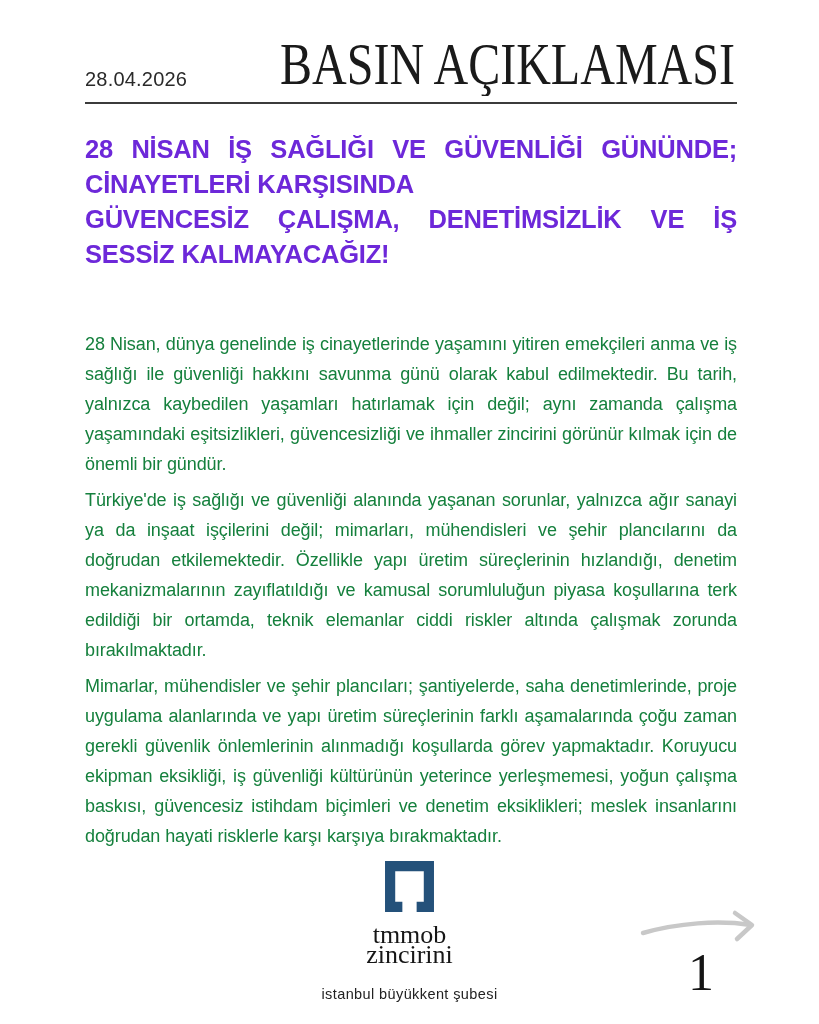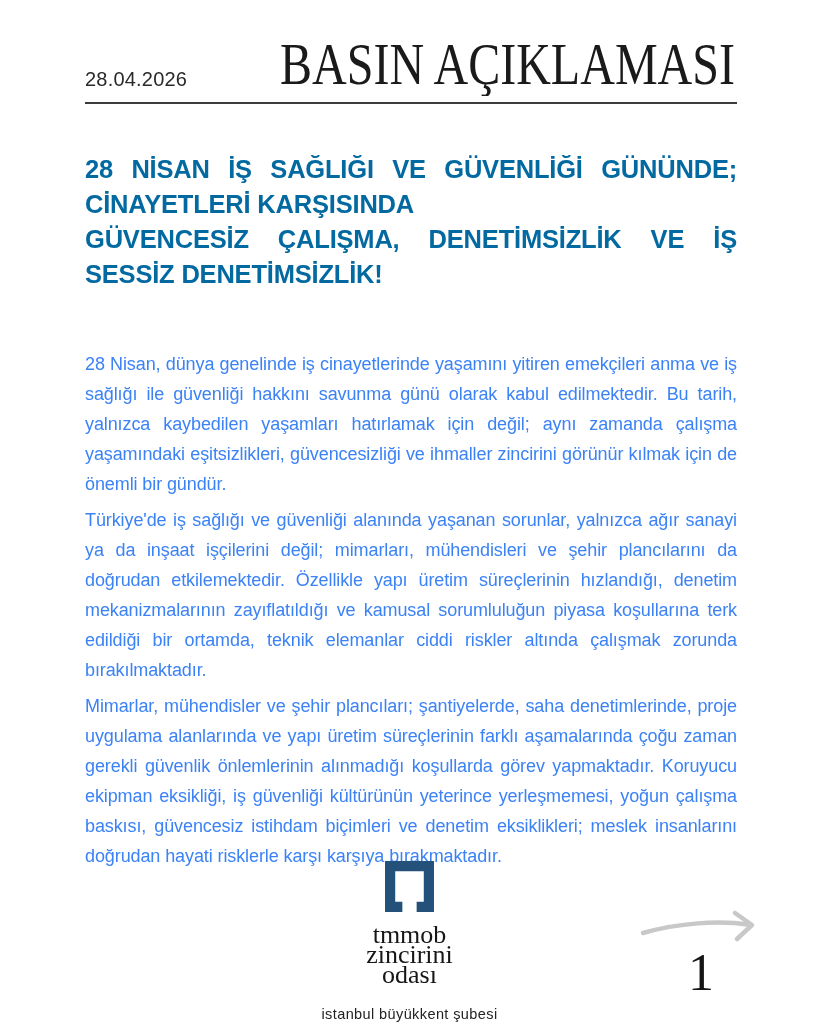--- a/index.html
+++ b/index.html
@@ -24,31 +24,31 @@
   .masthead text {
     font-family:"Liberation Serif","DejaVu Serif",serif;
     font-size:60px; fill:#1a1a1a;
   }
   .rule {
     margin:6px 82px 0 85px;
     border-top:2.5px solid #3b3b3b;
   }
   
   .headline {
-    margin:48px 82px 0 85px;
+    margin:28px 82px 0 85px;
     font-weight:bold; font-size:25.5px; line-height:35px;
-    color:#0369a1; letter-spacing:-0.2px;
+    color:#6d28d9; letter-spacing:-0.2px;
   }
   .hl-line { white-space:normal; }
   .hl-fill { text-align:justify; text-align-last:justify; }
   
   .body-text {
     margin:57px 82px 0 85px;
     font-size:18px; line-height:30px; letter-spacing:-0.1px;
-    color:#3b82f6; text-align:justify;
+    color:#15803d; text-align:justify;
   }
   .body-text p { margin:0 0 6px 0; }
   
   .footer-logo {
     position:absolute; top:861px; left:0; width:100%;
     text-align:center;
   }
   .logo-mark { display:inline-block; }
   .logo-line {
     font-family:"Liberation Serif","DejaVu Serif",serif;
@@ -82,36 +82,35 @@
         <text x="1" y="52" textLength="455" lengthAdjust="spacingAndGlyphs">BASIN AÇIKLAMASI</text>
       </svg>
     </div>
   </div>
   <div class="rule"></div>
 
   <div class="headline">
     <div class="hl-line hl-fill">28 NİSAN İŞ SAĞLIĞI VE GÜVENLİĞİ GÜNÜNDE;</div>
     <div class="hl-line">CİNAYETLERİ KARŞISINDA</div>
     <div class="hl-line hl-fill">GÜVENCESİZ ÇALIŞMA, DENETİMSİZLİK VE İŞ</div>
-    <div class="hl-line">SESSİZ DENETİMSİZLİK!</div>
+    <div class="hl-line">SESSİZ KALMAYACAĞIZ!</div>
   </div>
 
   <div class="body-text">
     <p>28 Nisan, dünya genelinde iş cinayetlerinde yaşamını yitiren emekçileri anma ve iş sağlığı ile güvenliği hakkını savunma günü olarak kabul edilmektedir. Bu tarih, yalnızca kaybedilen yaşamları hatırlamak için değil; aynı zamanda çalışma yaşamındaki eşitsizlikleri, güvencesizliği ve ihmaller zincirini görünür kılmak için de önemli bir gündür.</p>
     <p>Türkiye'de iş sağlığı ve güvenliği alanında yaşanan sorunlar, yalnızca ağır sanayi ya da inşaat işçilerini değil; mimarları, mühendisleri ve şehir plancılarını da doğrudan etkilemektedir. Özellikle yapı üretim süreçlerinin hızlandığı, denetim mekanizmalarının zayıflatıldığı ve kamusal sorumluluğun piyasa koşullarına terk edildiği bir ortamda, teknik elemanlar ciddi riskler altında çalışmak zorunda bırakılmaktadır.</p>
     <p>Mimarlar, mühendisler ve şehir plancıları; şantiyelerde, saha denetimlerinde, proje uygulama alanlarında ve yapı üretim süreçlerinin farklı aşamalarında çoğu zaman gerekli güvenlik önlemlerinin alınmadığı koşullarda görev yapmaktadır. Koruyucu ekipman eksikliği, iş güvenliği kültürünün yeterince yerleşmemesi, yoğun çalışma baskısı, güvencesiz istihdam biçimleri ve denetim eksiklikleri; meslek insanlarını doğrudan hayati risklerle karşı karşıya bırakmaktadır.</p>
   </div>
 
   <div class="footer-logo">
     <svg class="logo-mark" width="49" height="51" viewBox="0 0 48 50" aria-hidden="true">
       <path d="M0,0 H48 V50 H31 V40 H38 V10 H10 V40 H17 V50 H0 Z" fill="#24517a"></path>
     </svg>
     <div class="logo-line first">tmmob</div>
     <div class="logo-line">zincirini</div>
-    <div class="logo-line">odası</div>
     <div class="logo-branch">istanbul büyükkent şubesi</div>
   </div>
 
   <div class="page-nav">
     <svg width="126" height="38" viewBox="0 0 126 38" aria-hidden="true">
       <g fill="none" stroke-width="4.5" stroke-linecap="round" stroke-linejoin="round" stroke="#c8c8c8">
         <path d="M5,27 C 40,17 80,14 113,19"></path>
         <path d="M97,7 L114,19 L99,33"></path>
       </g>
     </svg>

